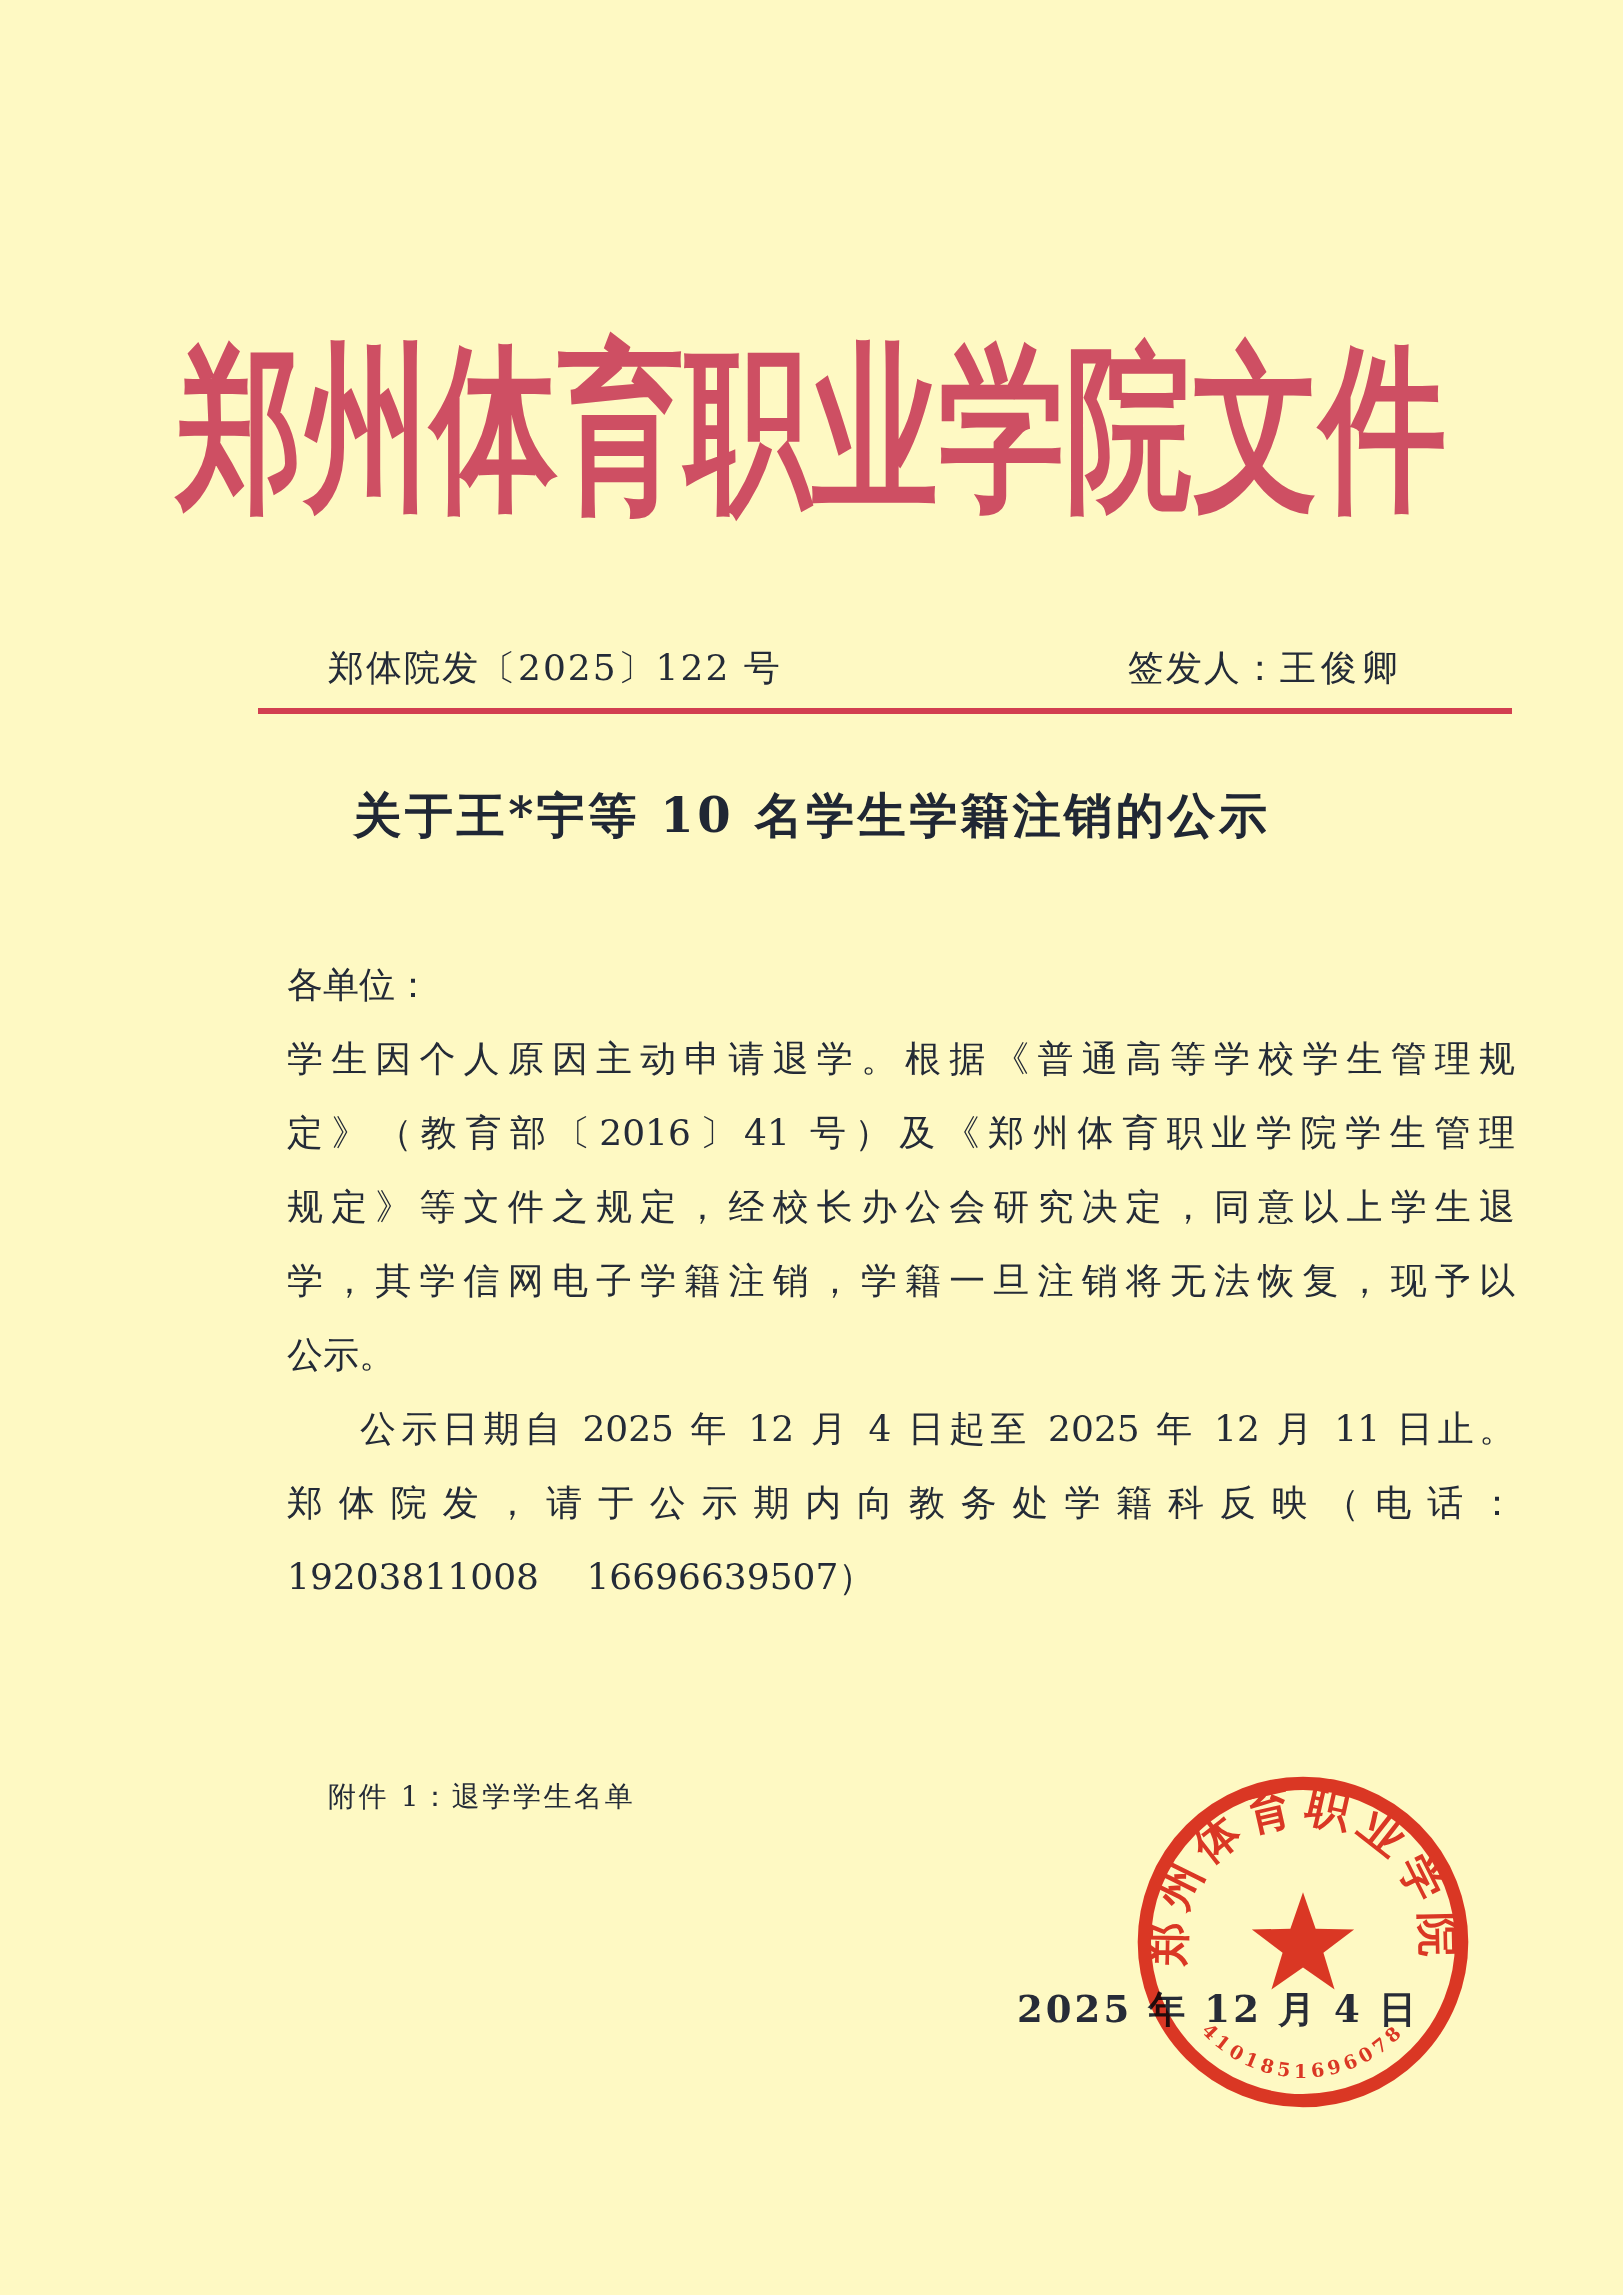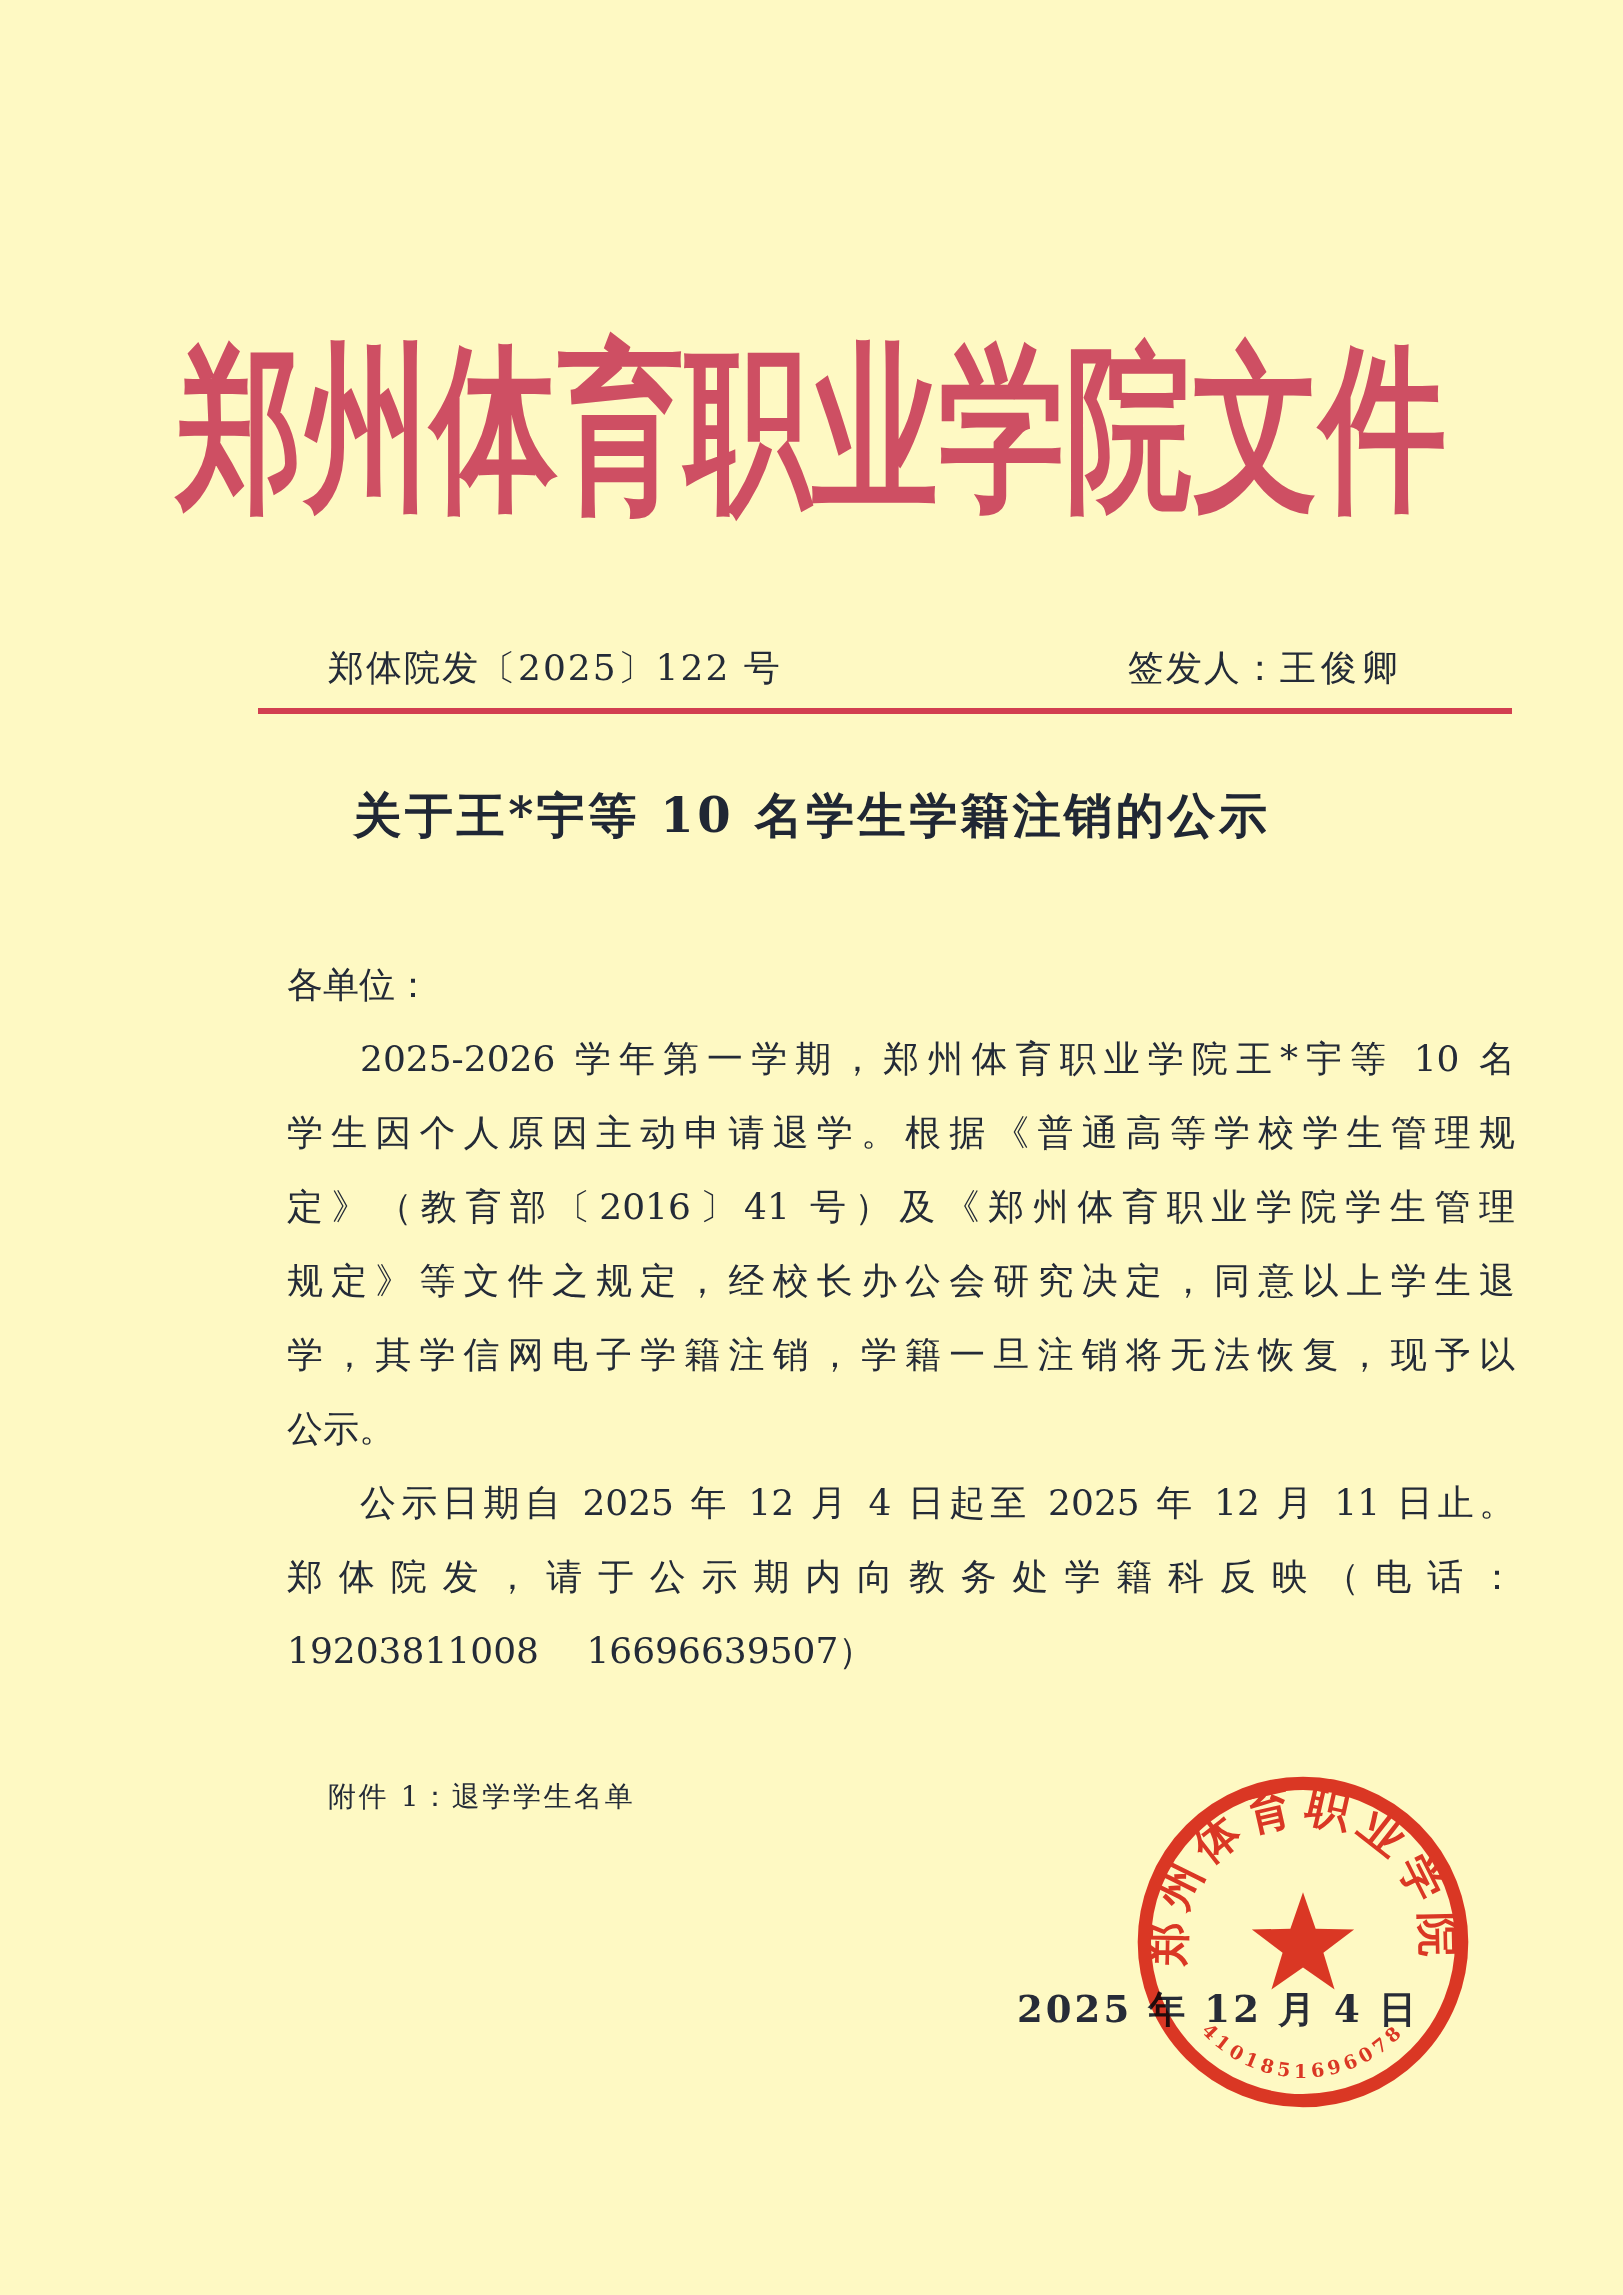--- a/index.html
+++ b/index.html
@@ -128,21 +128,20 @@
     <span class="doc-number">郑体院发〔2025〕122 号</span>
     <span class="issuer"><span>签发人：</span><span class="issuer-name">王俊卿</span></span>
   </div>
 
   <div class="red-rule" style="background: rgb(210, 63, 80);"></div>
 
   <div class="notice-title">关于王*宇等 10 名学生学籍注销的公示</div>
 
   <div class="body-block">
     <div class="line">各单位：</div>
-    <div class="line ind just">2025-2026 学年第一学期，郑州体育职业学院王*宇等 10 名</div>
     <div class="line just">学生因个人原因主动申请退学。根据《普通高等学校学生管理规</div>
     <div class="line just">定》（教育部〔2016〕41 号）及《郑州体育职业学院学生管理</div>
     <div class="line just">规定》等文件之规定，经校长办公会研究决定，同意以上学生退</div>
     <div class="line just">学，其学信网电子学籍注销，学籍一旦注销将无法恢复，现予以</div>
     <div class="line">公示。</div>
     <div class="line ind just">公示日期自 2025 年 12 月 4 日起至 2025 年 12 月 11 日止。</div>
     <div class="line just">郑体院发，请于公示期内向教务处学籍科反映（电话：</div>
     <div class="line">19203811008　 16696639507）</div>
   </div>
 

